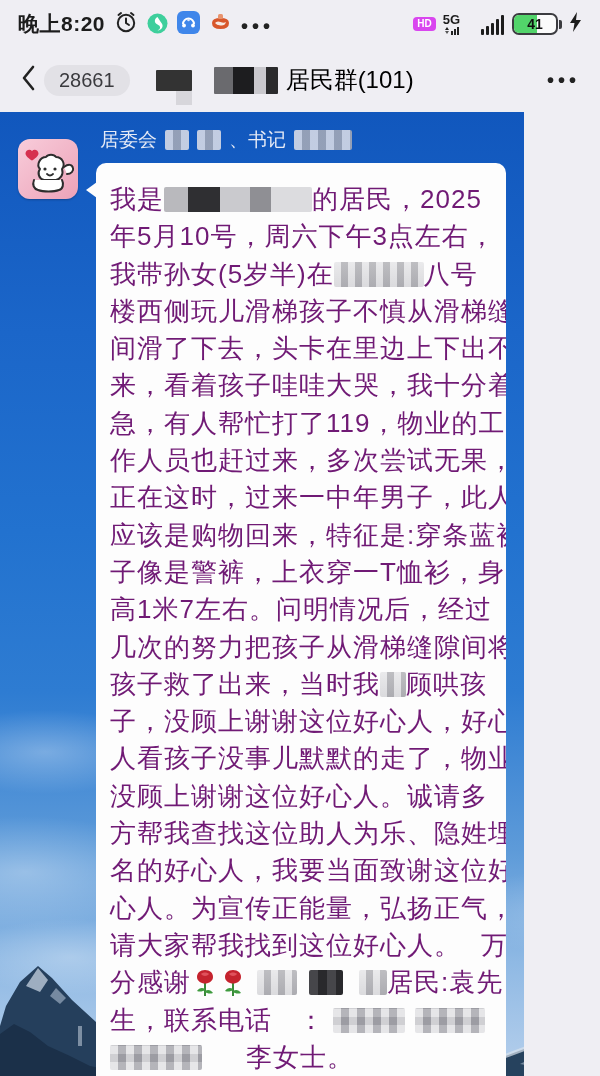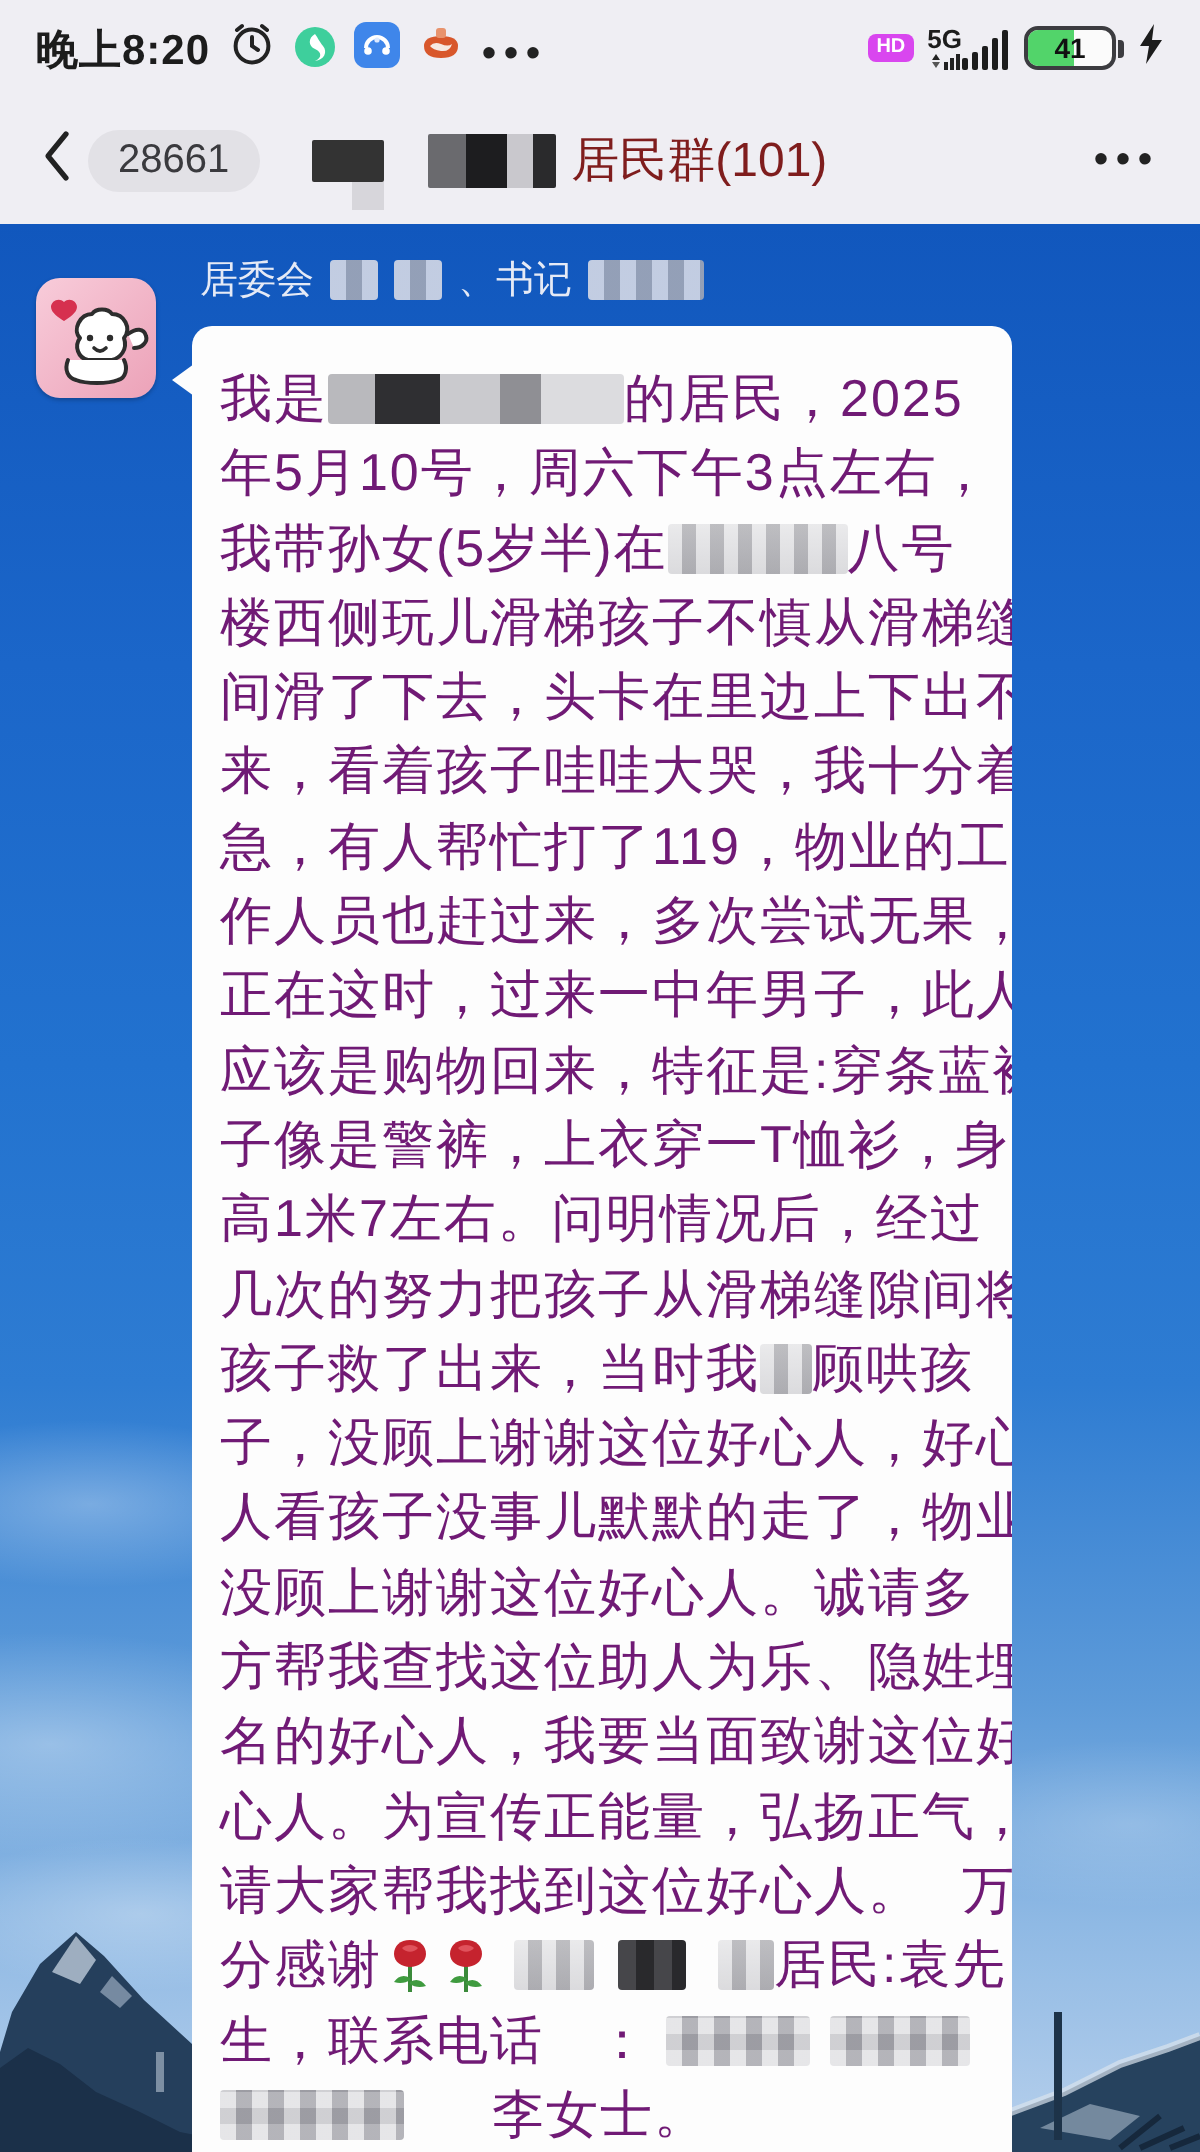--- a/index.html
+++ b/index.html
@@ -9,46 +9,46 @@
 
   
   .status-bar { position:absolute; top:0; left:0; width:600px; height:48px; background:#efeef3;
     display:flex; align-items:center; padding:0 18px; }
   .sb-left { display:flex; align-items:flex-end; gap:9px; }
   .sb-time { font-size:21px; font-weight:600; color:#1c1c1c; letter-spacing:.5px; }
   .sb-dots, .nav-dots { color:#222; font-size:20px; letter-spacing:4px; font-weight:700; }
   .sb-right { margin-left:auto; display:flex; align-items:center; gap:7px; }
   .hd-badge { background:#d946ef; color:#fff; font-size:10px; font-weight:700; border-radius:4px;
     padding:2px 4px; line-height:1; }
-  .net-group { display:flex; align-items:flex-end; gap:0; }
+  .net-group { display:flex; align-items:flex-end; gap:21px; }
   .net-col { display:flex; flex-direction:column; align-items:center; line-height:1; }
   .net-5g { font-size:13px; font-weight:700; color:#1c1c1c; }
   .battery { position:relative; width:46px; height:22px; border:2px solid #3c3c40; border-radius:7px;
     background:#fbfbfb; overflow:hidden; }
   .battery-fill { position:absolute; left:0; top:0; bottom:0; width:55%; background:#52d46a; }
   .battery-num { position:absolute; inset:0; display:flex; align-items:center; justify-content:center;
     font-size:14px; font-weight:600; color:#111; }
   .battery-nub { width:3px; height:9px; background:#3c3c40; border-radius:0 2px 2px 0; margin-left:1px; }
 
   
   .nav-bar { position:absolute; top:48px; left:0; width:600px; height:64px; background:#efeef3;
     display:flex; align-items:center; padding:0 20px; }
   .badge-pill { background:#e2e1e6; border-radius:17px; padding:4px 15px; font-size:20px; color:#3a3a3e;
     margin-left:8px; }
   .nav-title-wrap { display:flex; align-items:center; margin-left:26px; gap:6px; }
   .redact { display:inline-block; border-radius:1px; }
   .r-nav1 { width:36px; height:21px; background:linear-gradient(180deg,#333 0 100%); position:relative; }
   .r-nav1:after { content:""; position:absolute; right:0; top:21px; width:16px; height:14px; background:#d7d6db; }
   .r-nav2 { width:64px; height:27px; margin-left:16px;
     background:linear-gradient(90deg,#6a6a6e 0 30%,#1d1d1f 30% 62%,#c9c8cd 62% 82%,#2a2a2c 82% 100%); }
-  .nav-title { font-size:24px; color:#7f1d1d; font-weight:500; margin-left:2px; }
+  .nav-title { font-size:24px; color:#000000; font-weight:500; margin-left:2px; }
   .nav-dots { margin-left:auto; }
 
   
-  .chat { position:absolute; top:112px; left:0; width:600px; height:964px; overflow:hidden;
+  .chat { position:absolute; top:112px; left:0; width:524px; height:964px; overflow:hidden;
     background:
       radial-gradient(ellipse 170px 60px at 45px 640px, rgba(255,255,255,.30), transparent 70%),
       radial-gradient(ellipse 210px 80px at 25px 760px, rgba(255,255,255,.33), transparent 70%),
       radial-gradient(ellipse 150px 55px at 70px 845px, rgba(255,255,255,.28), transparent 70%),
       radial-gradient(ellipse 160px 60px at 565px 800px, rgba(255,255,255,.20), transparent 70%),
       linear-gradient(180deg,#1157bd 0px,#1b66c9 220px,#2272cf 420px,#2e7cd2 580px,#5e9bd9 740px,#8fb9e4 850px,#b7d0ec 964px);
     padding-left: 12px;
   }
 
   .mountains { position:absolute; left:0; bottom:0; width:600px; height:170px; }

